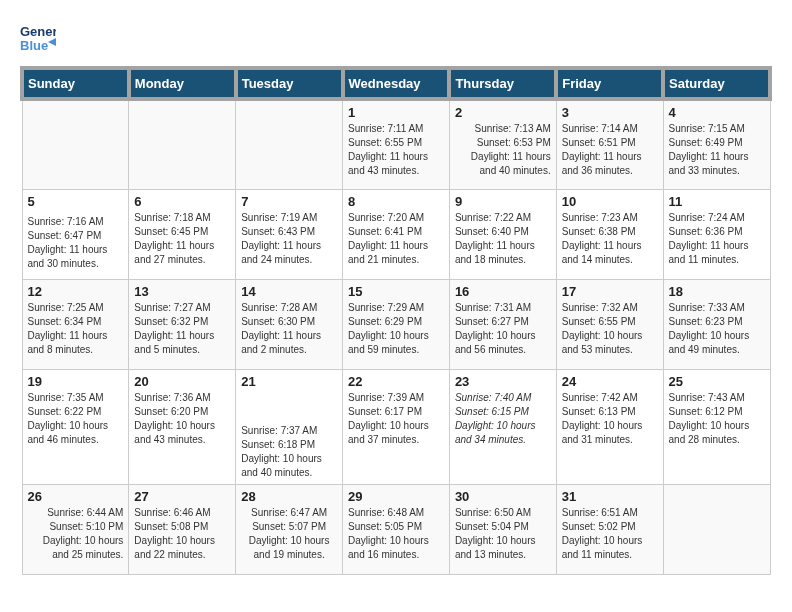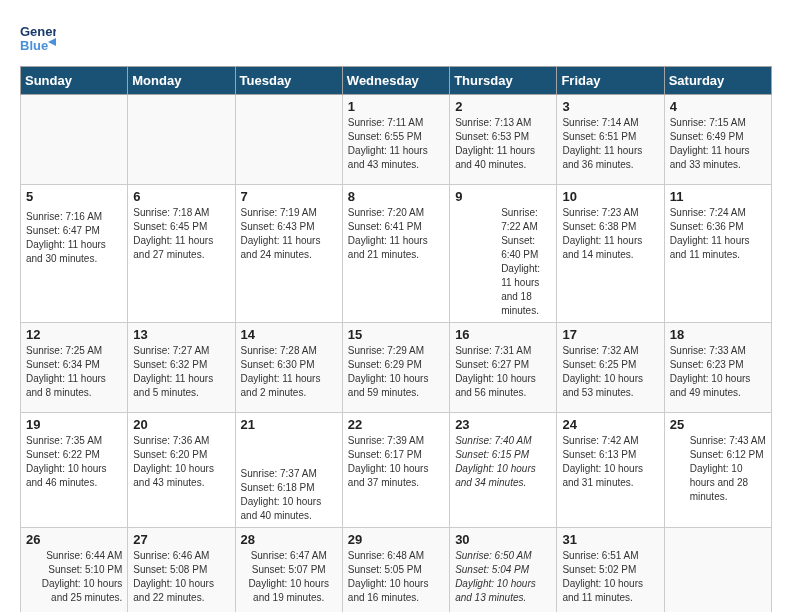--- a/index.html
+++ b/index.html
@@ -33,21 +33,21 @@
       border-collapse: collapse;
       table-layout: fixed;
     }
     thead tr th {
       background: #1a5276;
       color: #fff;
       font-size: 13px;
       font-weight: bold;
       padding: 6px 4px;
       text-align: left;
-      border: 1px solid #a3a3a3;
+      border: 4px solid #a3a3a3;
     }
     tbody tr td {
       border: 1px solid #ccc;
       vertical-align: top;
       padding: 4px 5px;
       font-size: 10.5px;
       color: #333;
       height: 90px;
       background: #fff;
     }
@@ -111,21 +111,21 @@
         <td></td>
         <td></td>
         <td>
           <div class="day-num">1</div>
           <div class="day-info" style="white-space: pre-wrap;">Sunrise: 7:11 AM
 Sunset: 6:55 PM
 Daylight: 11 hours and 43 minutes.</div>
         </td>
         <td>
           <div class="day-num">2</div>
-          <div class="day-info" style="white-space: pre-wrap;">Sunrise: 7:13 AM
+          <div class="day-info" style="white-space: pre-wrap; text-align: right;">Sunrise: 7:13 AM
 Sunset: 6:53 PM
 Daylight: 11 hours and 40 minutes.</div>
         </td>
         <td>
           <div class="day-num">3</div>
           <div class="day-info" style="white-space: pre-wrap;">Sunrise: 7:14 AM
 Sunset: 6:51 PM
 Daylight: 11 hours and 36 minutes.</div>
         </td>
         <td>
@@ -155,21 +155,21 @@
 Daylight: 11 hours and 24 minutes.</div>
         </td>
         <td>
           <div class="day-num">8</div>
           <div class="day-info" style="white-space: pre-wrap;">Sunrise: 7:20 AM
 Sunset: 6:41 PM
 Daylight: 11 hours and 21 minutes.</div>
         </td>
         <td>
           <div class="day-num">9</div>
-          <div class="day-info" style="white-space: pre-wrap; margin-left: 46px;">Sunrise: 7:22 AM
+          <div class="day-info" style="white-space: pre-wrap;">Sunrise: 7:22 AM
 Sunset: 6:40 PM
 Daylight: 11 hours and 18 minutes.</div>
         </td>
         <td>
           <div class="day-num">10</div>
           <div class="day-info" style="white-space: pre-wrap;">Sunrise: 7:23 AM
 Sunset: 6:38 PM
 Daylight: 11 hours and 14 minutes.</div>
         </td>
         <td>
@@ -206,21 +206,21 @@
         </td>
         <td>
           <div class="day-num">16</div>
           <div class="day-info" style="white-space: pre-wrap;">Sunrise: 7:31 AM
 Sunset: 6:27 PM
 Daylight: 10 hours and 56 minutes.</div>
         </td>
         <td>
           <div class="day-num">17</div>
           <div class="day-info" style="white-space: pre-wrap;">Sunrise: 7:32 AM
-Sunset: 6:25 PM
+Sunset: 6:55 PM
 Daylight: 10 hours and 53 minutes.</div>
         </td>
         <td>
           <div class="day-num">18</div>
           <div class="day-info" style="white-space: pre-wrap;">Sunrise: 7:33 AM
 Sunset: 6:23 PM
 Daylight: 10 hours and 49 minutes.</div>
         </td>
       </tr>
       <tr>
@@ -255,21 +255,21 @@
 Daylight: 10 hours and 34 minutes.</div>
         </td>
         <td>
           <div class="day-num">24</div>
           <div class="day-info" style="white-space: pre-wrap;">Sunrise: 7:42 AM
 Sunset: 6:13 PM
 Daylight: 10 hours and 31 minutes.</div>
         </td>
         <td>
           <div class="day-num">25</div>
-          <div class="day-info" style="white-space: pre-wrap; margin-left: 20px;">Sunrise: 7:43 AM
+          <div class="day-info" style="white-space: pre-wrap;">Sunrise: 7:43 AM
 Sunset: 6:12 PM
 Daylight: 10 hours and 28 minutes.</div>
         </td>
       </tr>
       <tr>
         <td>
           <div class="day-num">26</div>
           <div class="day-info" style="white-space: pre-wrap; text-align: right;">Sunrise: 6:44 AM
 Sunset: 5:10 PM
 Daylight: 10 hours and 25 minutes.</div>
@@ -287,21 +287,21 @@
 Daylight: 10 hours and 19 minutes.</div>
         </td>
         <td>
           <div class="day-num">29</div>
           <div class="day-info" style="white-space: pre-wrap;">Sunrise: 6:48 AM
 Sunset: 5:05 PM
 Daylight: 10 hours and 16 minutes.</div>
         </td>
         <td>
           <div class="day-num">30</div>
-          <div class="day-info" style="white-space: pre-wrap; font-style: italic;">Sunrise: 6:50 AM
+          <div class="day-info" style="white-space: pre-wrap;">Sunrise: 6:50 AM
 Sunset: 5:04 PM
 Daylight: 10 hours and 13 minutes.</div>
         </td>
         <td>
           <div class="day-num">31</div>
           <div class="day-info" style="white-space: pre-wrap;">Sunrise: 6:51 AM
 Sunset: 5:02 PM
 Daylight: 10 hours and 11 minutes.</div>
         </td>
         <td></td>

